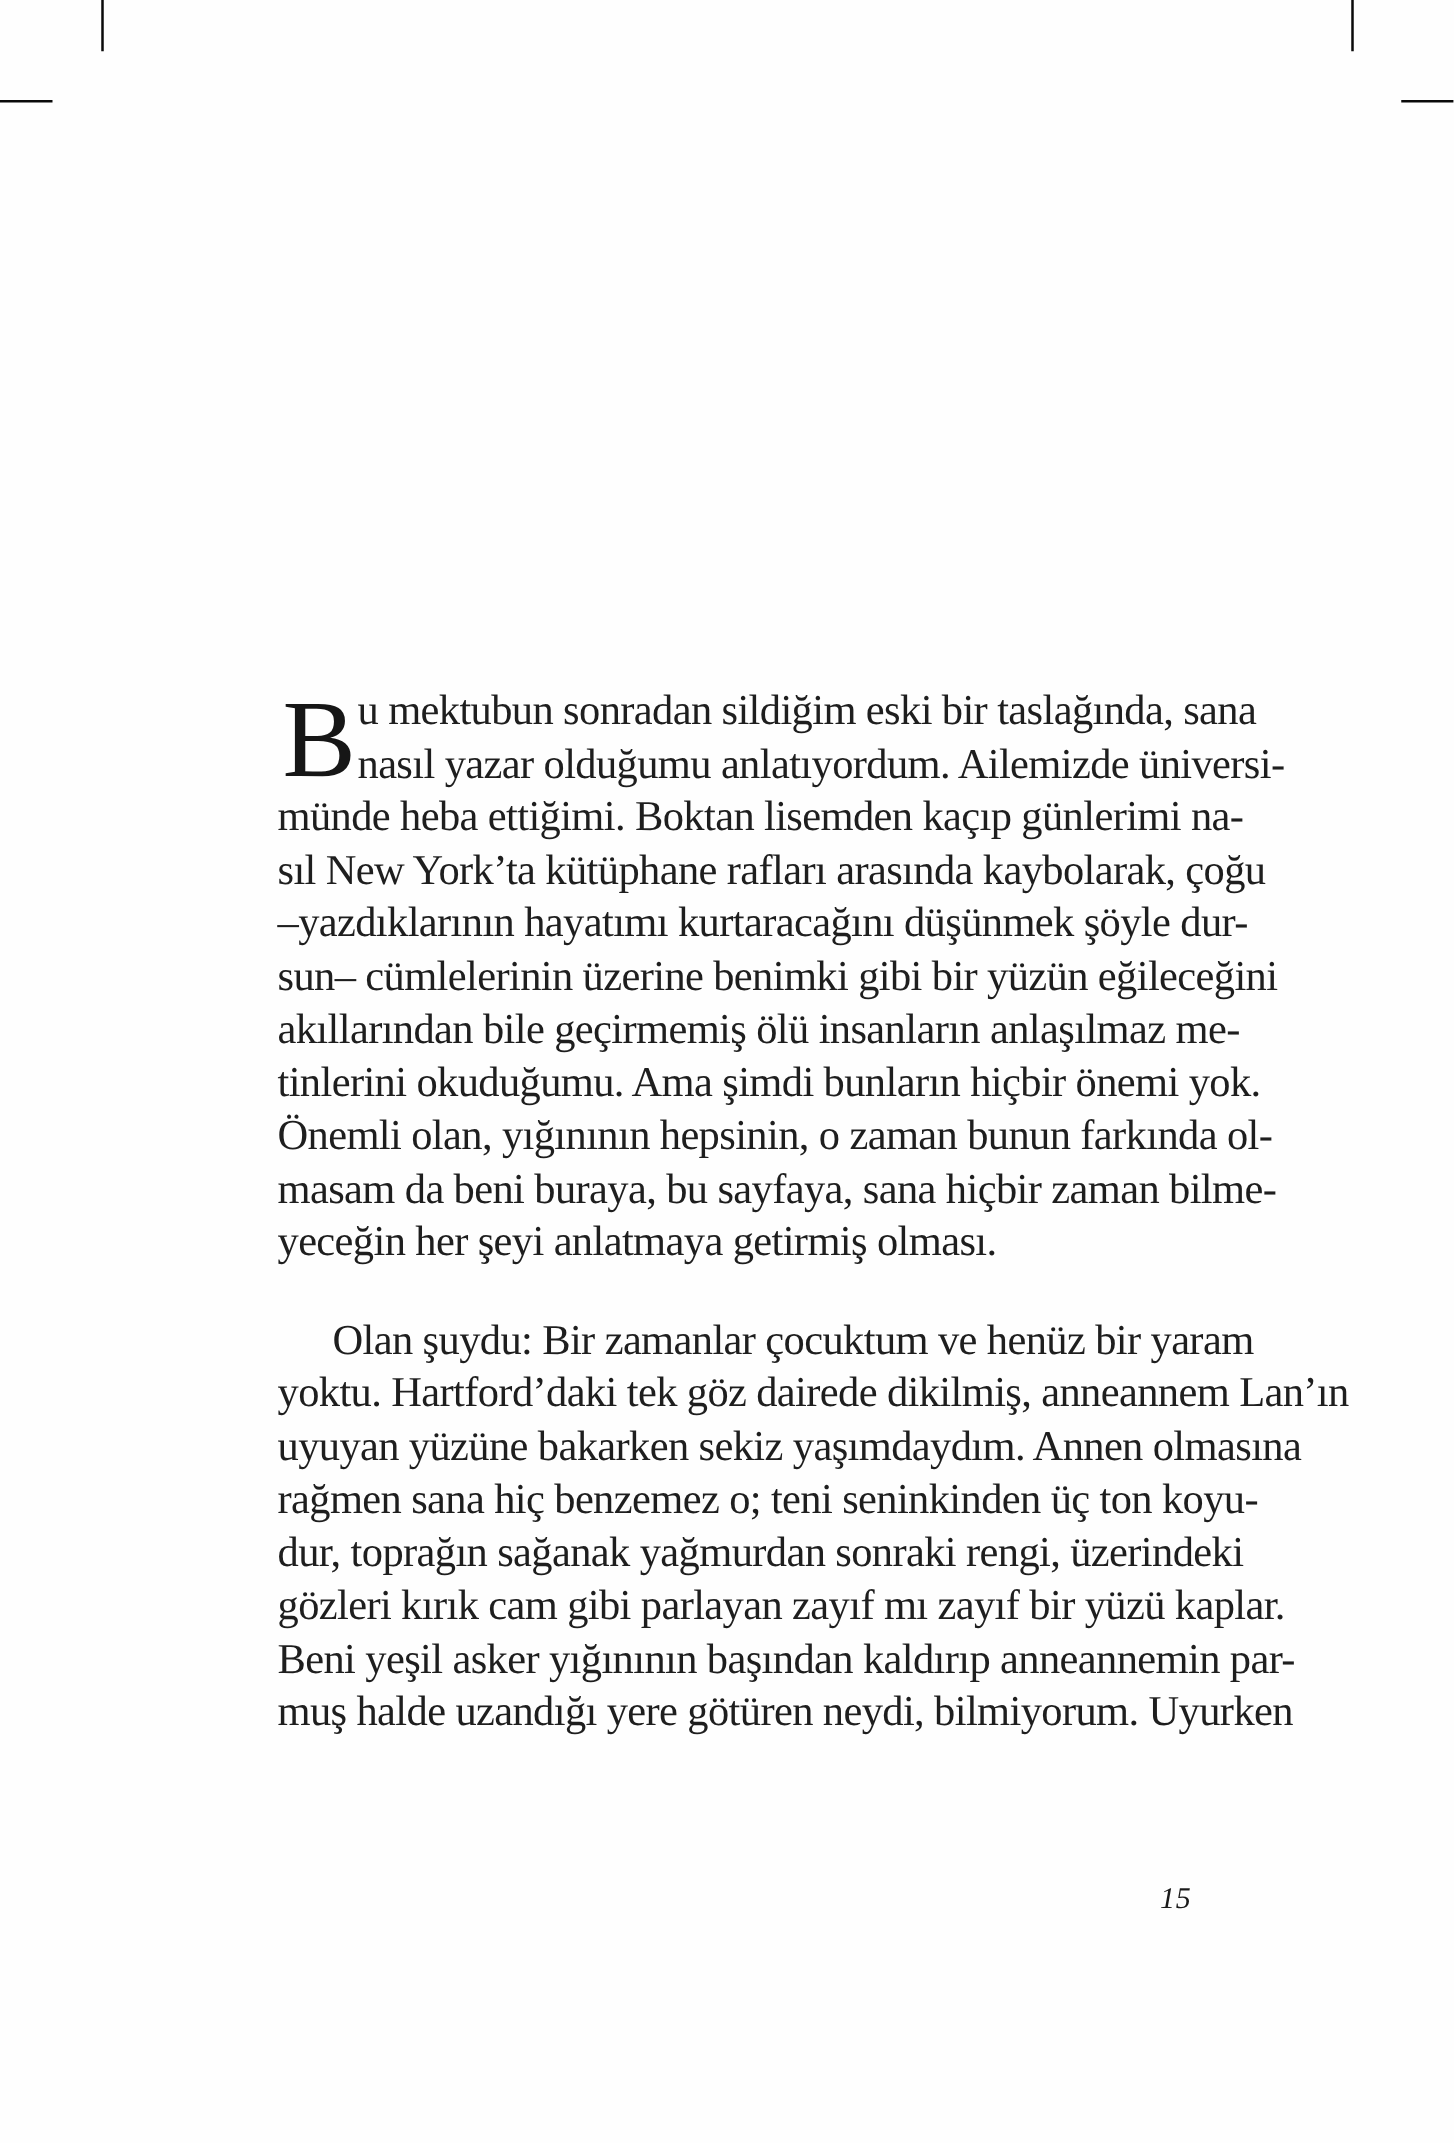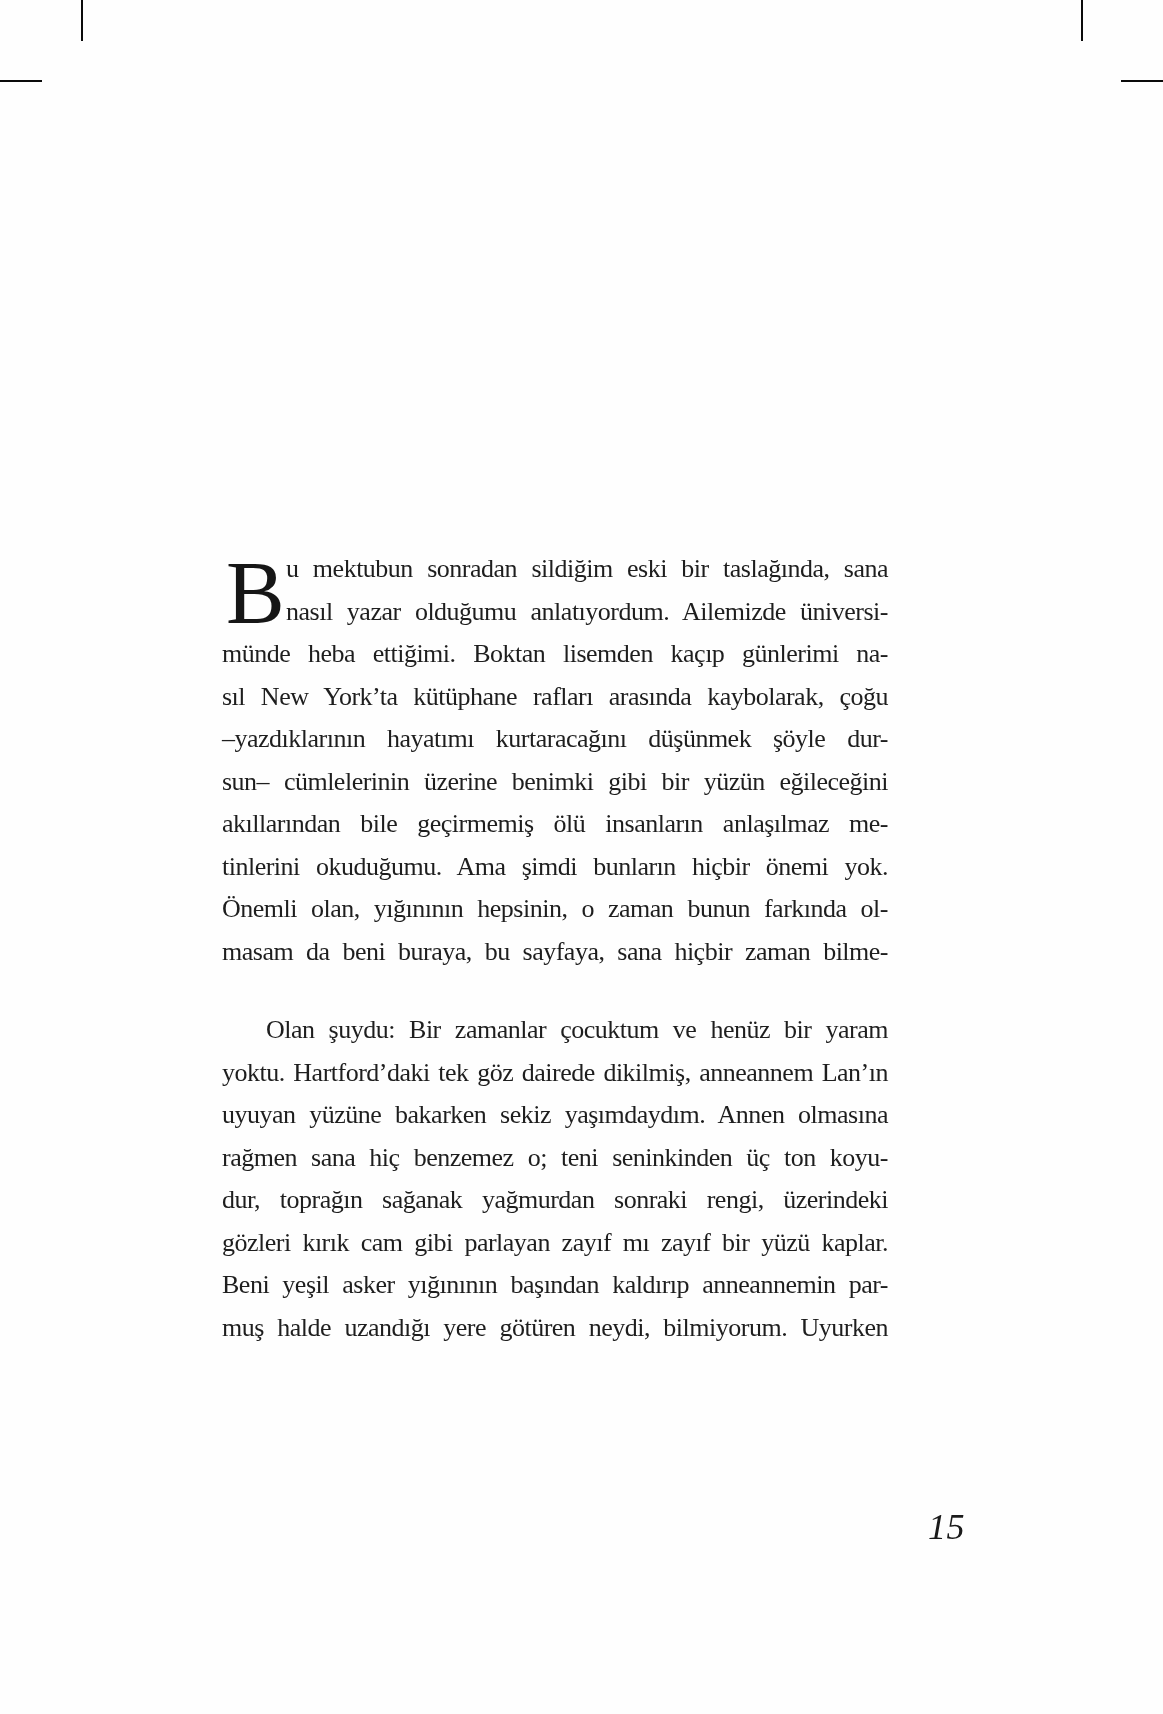--- a/index.html
+++ b/index.html
@@ -28,21 +28,21 @@
   .crop.tr-h { left: 1121px; top: 80px; width: 42px; height: 2px;  }
 
   
   .text-block {
     position: absolute;
     left: 222px;
     top: 548px;
     width: 666px;
   }
   .line {
-    font-size: 26px;
+    font-size: 34px;
     line-height: 42.5px;
     height: 42.5px;
     letter-spacing: -0.5px;
     text-align: justify;
     text-align-last: justify;
     white-space: nowrap;
   }
   .line.flush {
     text-align-last: left;
   }
@@ -61,21 +61,21 @@
     font-size: 88px;
     line-height: 1;
     letter-spacing: 0;
     color: #161616;
   }
 
   .folio {
     position: absolute;
     left: 928px;
     top: 1506px;
-    font-size: 36px;
+    font-size: 24px;
     font-style: italic;
     letter-spacing: 0.5px;
     color: #1a1a1a;
   }
 </style>
 </head>
 <body>
 
 <div class="page">
 
@@ -91,20 +91,21 @@
       <div class="line dropcap-offset">u mektubun sonradan sildiğim eski bir taslağında, sana</div>
       <div class="line dropcap-offset">nasıl yazar olduğumu anlatıyordum. Ailemizde üniversi-</div>
       <div class="line">münde heba ettiğimi. Boktan lisemden kaçıp günlerimi na-</div>
       <div class="line">sıl New York’ta kütüphane rafları arasında kaybolarak, çoğu</div>
       <div class="line">–yazdıklarının hayatımı kurtaracağını düşünmek şöyle dur-</div>
       <div class="line">sun– cümlelerinin üzerine benimki gibi bir yüzün eğileceğini</div>
       <div class="line">akıllarından bile geçirmemiş ölü insanların anlaşılmaz me-</div>
       <div class="line">tinlerini okuduğumu. Ama şimdi bunların hiçbir önemi yok.</div>
       <div class="line">Önemli olan, yığınının hepsinin, o zaman bunun farkında ol-</div>
       <div class="line">masam da beni buraya, bu sayfaya, sana hiçbir zaman bilme-</div>
+      <div class="line flush">yeceğin her şeyi anlatmaya getirmiş olması.</div>
     </div>
     <div>
       <div class="line indent">Olan şuydu: Bir zamanlar çocuktum ve henüz bir yaram</div>
       <div class="line">yoktu. Hartford’daki tek göz dairede dikilmiş, anneannem Lan’ın</div>
       <div class="line">uyuyan yüzüne bakarken sekiz yaşımdaydım. Annen olmasına</div>
       <div class="line">rağmen sana hiç benzemez o; teni seninkinden üç ton koyu-</div>
       <div class="line">dur, toprağın sağanak yağmurdan sonraki rengi, üzerindeki</div>
       <div class="line">gözleri kırık cam gibi parlayan zayıf mı zayıf bir yüzü kaplar.</div>
       <div class="line">Beni yeşil asker yığınının başından kaldırıp anneannemin par-</div>
       <div class="line">muş halde uzandığı yere götüren neydi, bilmiyorum. Uyurken</div>

